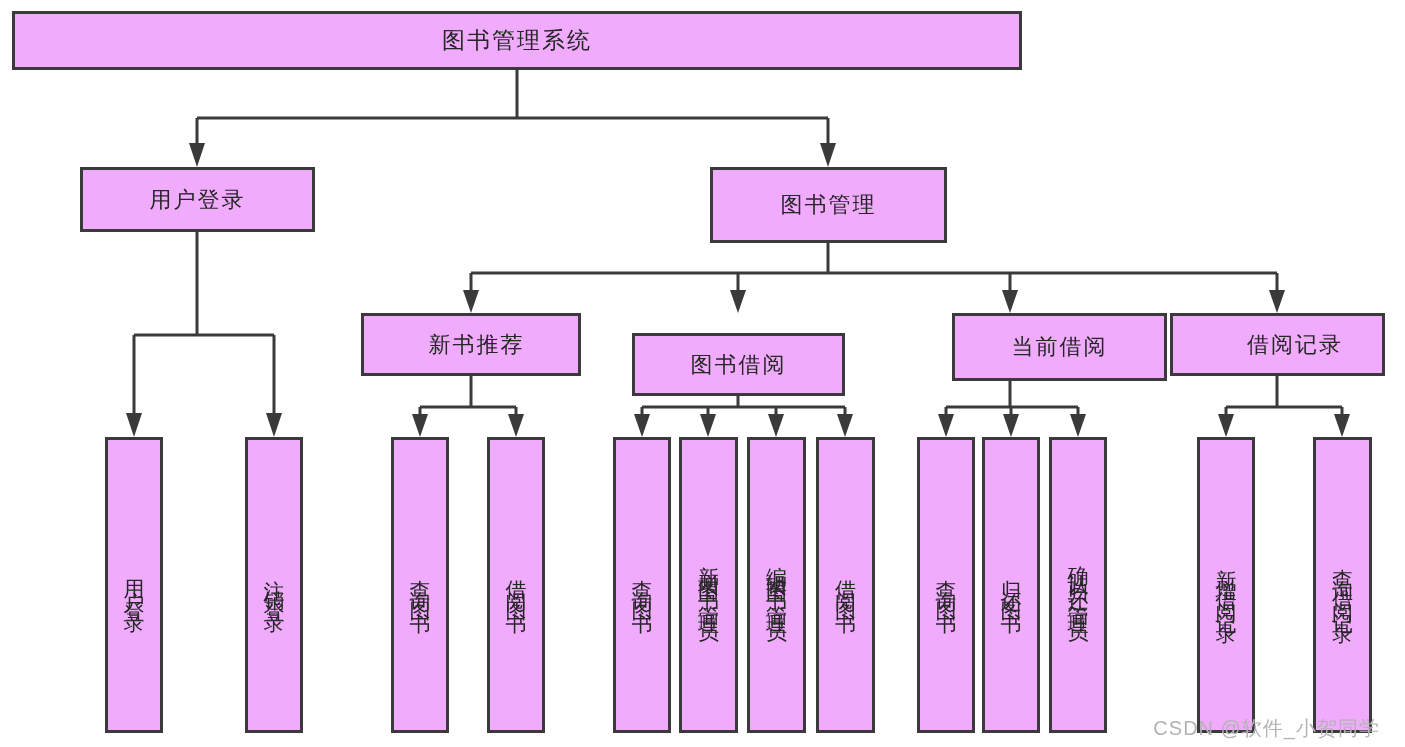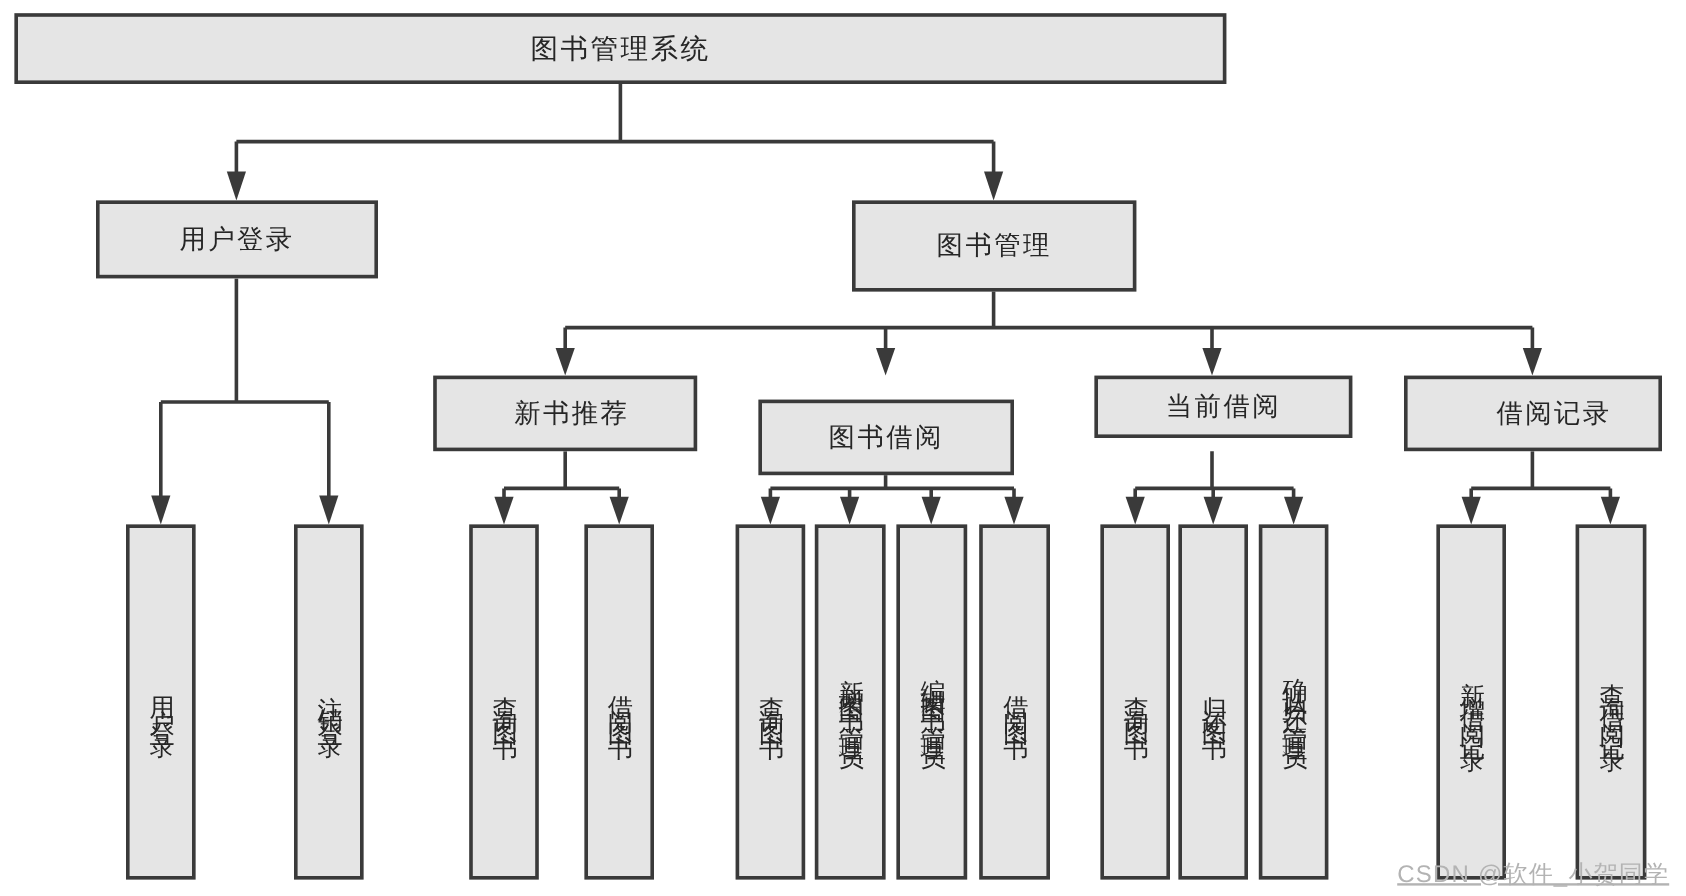--- a/index.html
+++ b/index.html
@@ -12,44 +12,43 @@
     font-family: "Liberation Sans", "DejaVu Sans", sans-serif;
     color: #262626;
     overflow: hidden;
   }
   .connectors { position: absolute; left: 0; top: 0; width: 1405px; height: 747px; }
   .connectors path { stroke: #3a3a3a; stroke-width: 3; fill: none; }
   .connectors polygon { fill: #3a3a3a; stroke: none; }
   .node {
     position: absolute;
     border: 3px solid #3a3a3a;
-    background: #e5e5e5;
+    background: #f0abfc;
     display: flex;
     align-items: center;
     justify-content: center;
   }
   .hbox { font-size: 22px; letter-spacing: 2px; }
   .root-box { font-size: 23px; letter-spacing: 2px; }
   .vbox .vtext {
     writing-mode: vertical-rl;
     text-orientation: mixed;
     font-size: 21px;
     line-height: 1.05;
     letter-spacing: 11px;
     white-space: nowrap;
   }
   .vbox .vtext.long { letter-spacing: 8px; }
   .watermark {
     position: absolute;
-    right: 14px;
+    right: 25px;
     bottom: 5px;
     font-size: 20px;
     letter-spacing: 1px;
     color: #b3b3b3;
-    text-decoration: underline;
   }
 </style>
 </head>
 <body>
 
 <div class="stage">
 
   <svg class="connectors" viewBox="0 0 1405 747" xmlns="http://www.w3.org/2000/svg">
 
     <g>
@@ -110,21 +109,21 @@
   <div class="node hbox" style="left:710px; top:167px; width:237px; height:76px;">
     <span class="label">图书管理</span>
   </div>
 
   <div class="node hbox" style="left:361px; top:313px; width:220px; height:63px;padding-left:11px;">
     <span class="label">新书推荐</span>
   </div>
   <div class="node hbox" style="left:632px; top:313px; width:213px; height:63px;margin-top:20px;">
     <span class="label">图书借阅</span>
   </div>
-  <div class="node hbox" style="left:912px; top:313px; width:215px; height:52px;">
+  <div class="node hbox" style="left:952px; top:313px; width:215px; height:68px;">
     <span class="label">当前借阅</span>
   </div>
   <div class="node hbox" style="left:1170px; top:313px; width:215px; height:63px;padding-left:35px;">
     <span class="label">借阅记录</span>
   </div>
 
   <div class="node vbox" style="left:105px; top:437px; width:58px; height:296px;">
     <span class="vtext">用户登录</span>
   </div>
   <div class="node vbox" style="left:245px; top:437px; width:58px; height:296px;">

